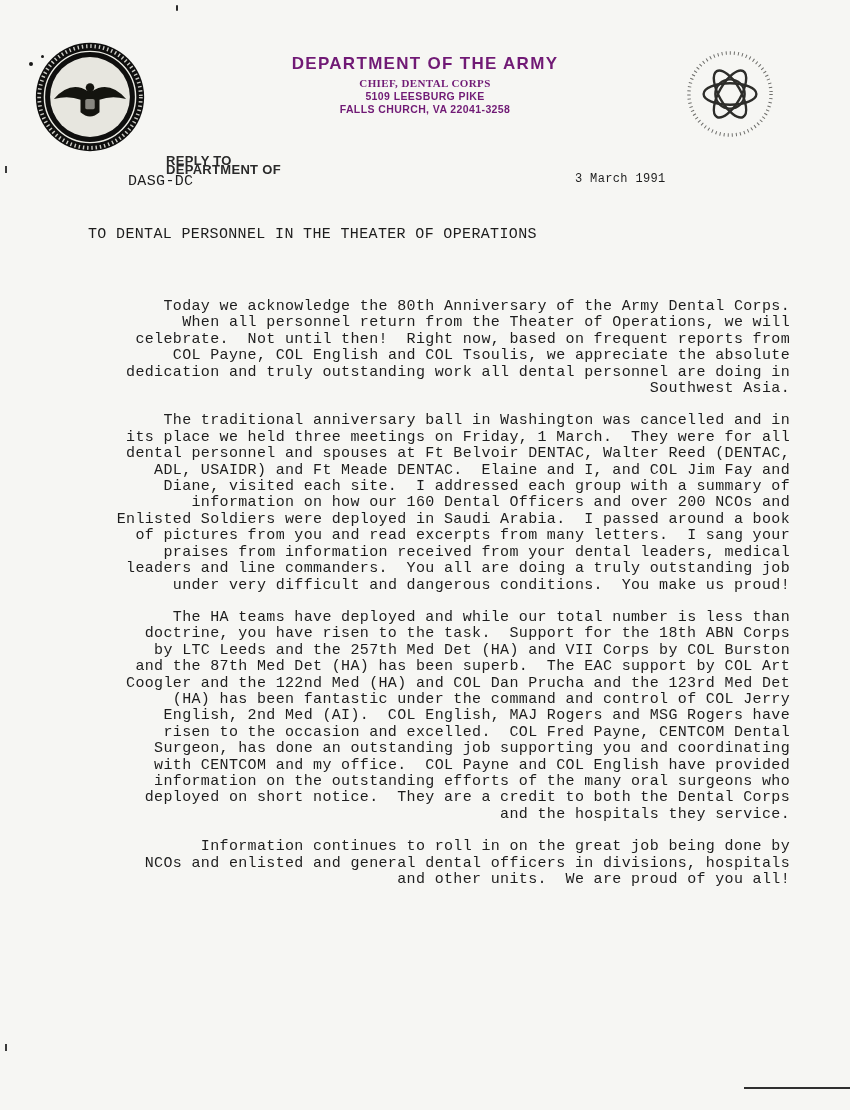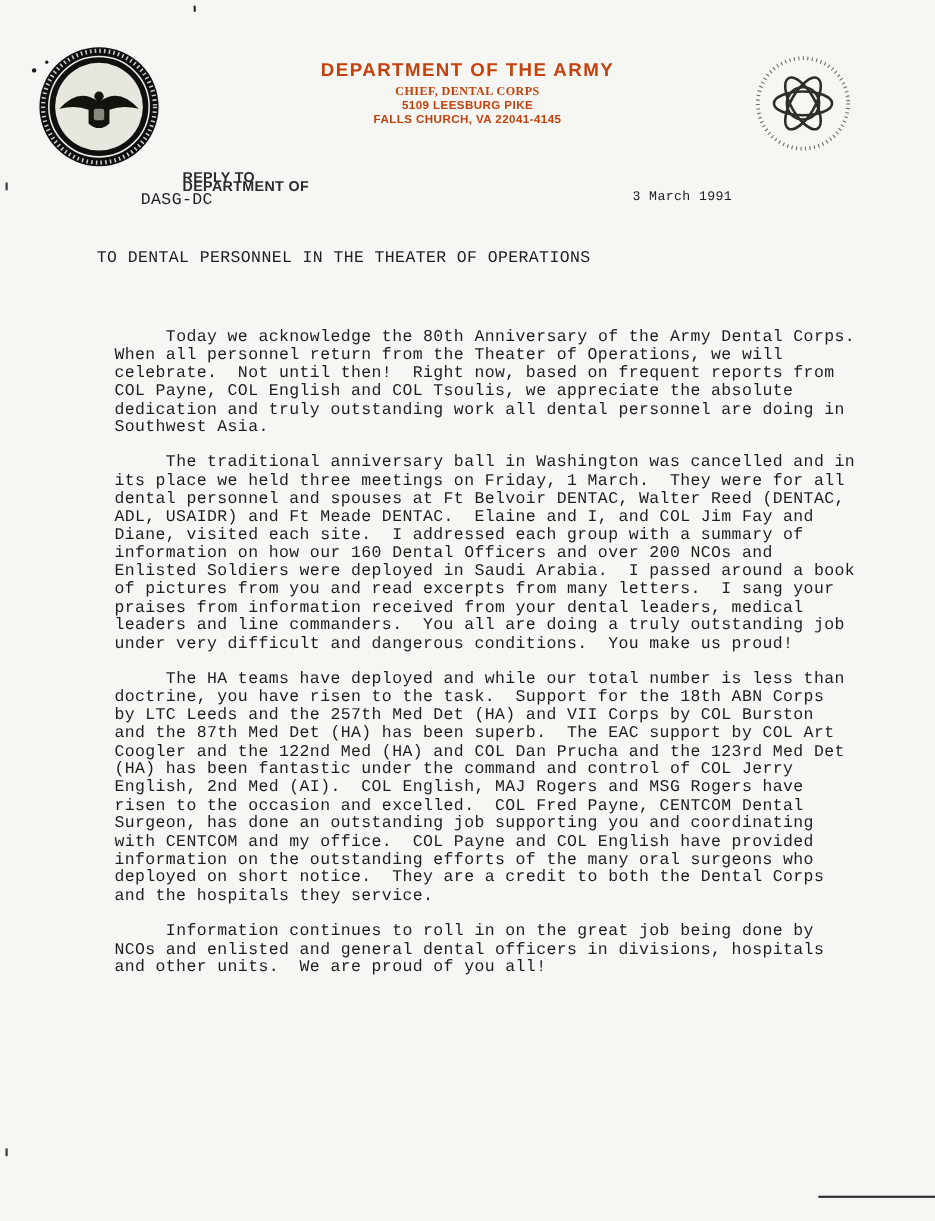--- a/index.html
+++ b/index.html
@@ -11,39 +11,40 @@
     color:#1d1d1d;
     font-family:"Liberation Mono","DejaVu Sans Mono",monospace;
     overflow:hidden;
   }
   
   .seal { position:absolute; left:33px; top:40px; width:114px; height:114px; }
   .emblem { position:absolute; left:686px; top:50px; width:88px; height:88px; }
   .letterhead {
     position:absolute; left:190px; top:54px; width:470px;
     text-align:center;
-    font-family:"Liberation Sans",sans-serif; color:#c2410c;
+    font-family:"Liberation Sans",sans-serif; color:#701a75;
   }
   .dept   { font-size:17px; font-weight:bold; letter-spacing:1.3px; }
   .office { font-size:11px; font-weight:bold; letter-spacing:0.4px; margin-top:3px;font-family:Liberation Serif, serif; }
   .addr   { font-size:10.5px; font-weight:bold; letter-spacing:0.4px; margin-top:1px; }
   .replyto {
     position:absolute; left:166px; top:156px;
     font-family:"Liberation Sans",sans-serif;
     font-weight:bold; font-size:13px; line-height:9px;
     letter-spacing:0.3px; color:#2a2a2a;
   }
   .symbol { position:absolute; left:128px; top:173px; font-size:15px; letter-spacing:0.35px; }
   .date   { position:absolute; left:575px; top:172px; font-size:12px; letter-spacing:0.35px; }
   .subject{ position:absolute; left:88px;  top:226px; font-size:15px; letter-spacing:0.35px; }
   .body   { position:absolute; left:88px;  top:299px; width:706px; }
   .body p {
-    margin:0 16px 16px;
+    margin:0 4px 16px;
     font-size:15px; line-height:16.4px; letter-spacing:0.35px;
     white-space:pre-wrap;
+    text-align:right;
   }
   
   .dot { position:absolute; background:#181818; border-radius:50%; }
   .d1 { left:29px;  top:62px; width:4px; height:4px; }
   .d2 { left:41px;  top:55px; width:3px; height:3px; }
   .tick { position:absolute; left:176px; top:5px; width:2px; height:6px; background:#2a2a2a; border-radius:1px; }
   .edge { position:absolute; width:2px; height:7px; background:#3a3a3a; }
   .e1 { left:5px; top:166px; }
   .e2 { left:5px; top:1044px; }
   .bottom-line { position:absolute; left:744px; top:1087px; width:106px; height:2px; background:#2f2f2f; }
@@ -69,21 +70,21 @@
       <path d="M22,62 Q40,42 58,54 Q60,46 62,54 Q80,42 98,62 Q82,58 70,63 L70,76 Q60,85 50,76 L50,63 Q38,58 22,62 Z" fill="#14140f"></path>
       <circle cx="60" cy="50" r="4.5" fill="#14140f"></circle>
       <rect x="55" y="62" width="10" height="11" rx="2" fill="#e7e6df" opacity="0.55"></rect>
     </svg>
   </span>
 
   <div class="letterhead">
     <div class="dept">DEPARTMENT OF THE ARMY</div>
     <div class="office">CHIEF, DENTAL CORPS</div>
     <div class="addr">5109 LEESBURG PIKE</div>
-    <div class="addr">FALLS CHURCH, VA 22041-4145</div>
+    <div class="addr">FALLS CHURCH, VA 22041-3258</div>
   </div>
 
   <span class="emblem">
     <svg viewBox="0 0 90 90" width="88" height="88" aria-hidden="true">
       <circle cx="45" cy="45" r="42" fill="none" stroke="#4a4a46" stroke-width="3.5" stroke-dasharray="1 3.2" opacity="0.8"></circle>
       <g fill="none" stroke="#2d2d2a" stroke-width="2.4">
         <ellipse cx="45" cy="45" rx="27" ry="11"></ellipse>
         <ellipse cx="45" cy="45" rx="27" ry="11" transform="rotate(60 45 45)"></ellipse>
         <ellipse cx="45" cy="45" rx="27" ry="11" transform="rotate(120 45 45)"></ellipse>
         <circle cx="45" cy="45" r="15"></circle>

